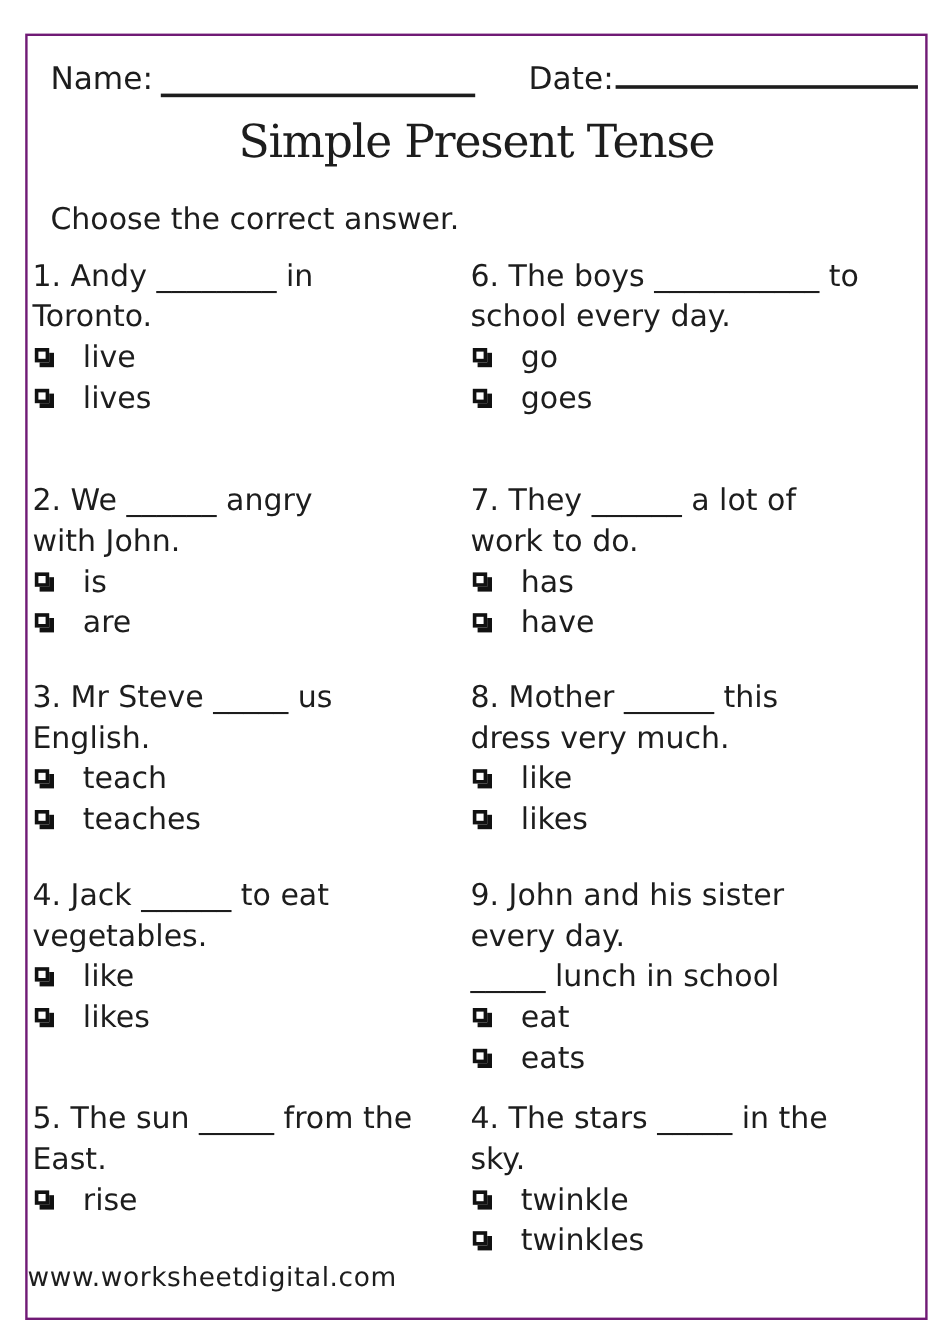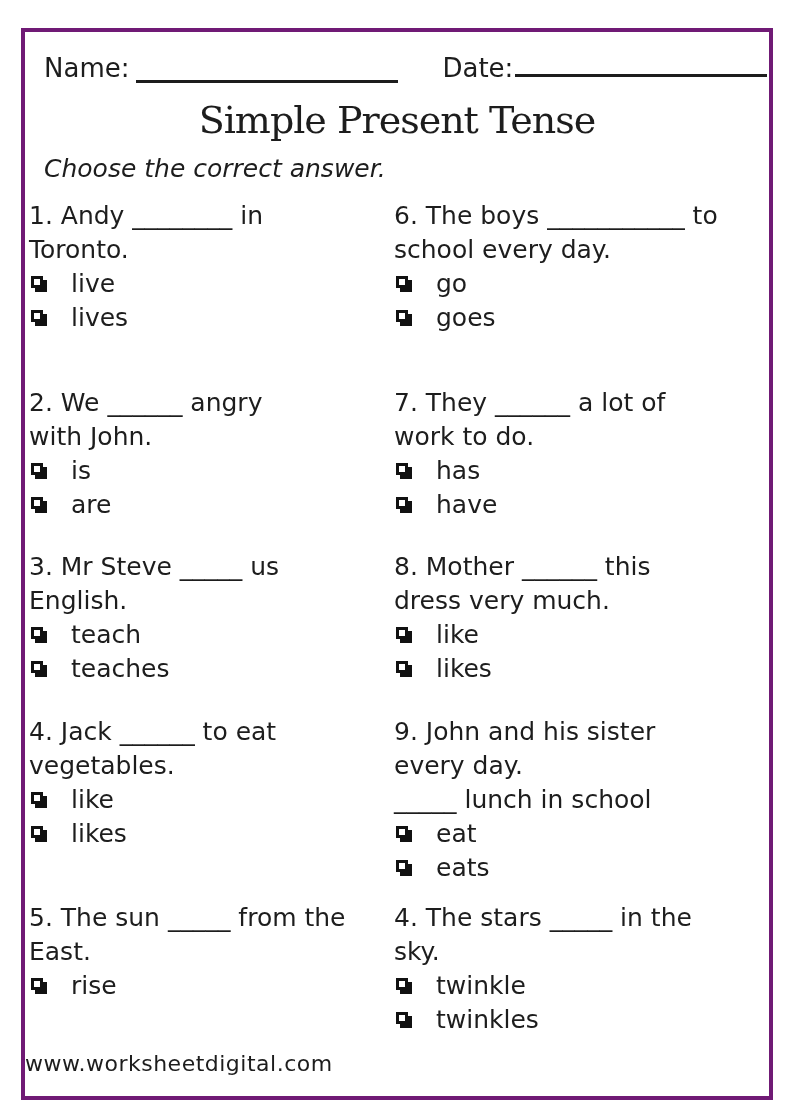--- a/index.html
+++ b/index.html
@@ -6,21 +6,21 @@
   html, body {
     width: 793px; height: 1120px;
     background: #ffffff;
     font-family: "DejaVu Sans", sans-serif;
     color: #1d1d1d;
   }
   .sheet {
     position: absolute;
     left: 21px; top: 28px;
     width: 752px; height: 1072px;
-    border: 4px solid #701a75;
+    border: 2px solid #701a75;
     background: #ffffff;
   }
   
   .header-row {
     display: flex;
     align-items: flex-end;
     margin: 17px 0 0 19px;
     height: 34px;
     font-size: 26px;
   }
@@ -40,22 +40,21 @@
     font-weight: 400;
     font-size: 38px;
     line-height: 44px;
     margin-top: 15px;
     letter-spacing: -1px;
   }
   
   .instruction {
     font-size: 25px;
     line-height: 34px;
-    margin: 10px 0 0 19px;
-    font-style: italic;
+    margin: 26px 0 0 19px;
   }
   
   .questions {
     display: grid;
     grid-template-columns: 365px 348px;
     grid-template-rows: 187px 164px 165px 186px auto;
     padding-left: 4px;
     margin-top: 13px;
     align-items: start;
   }

